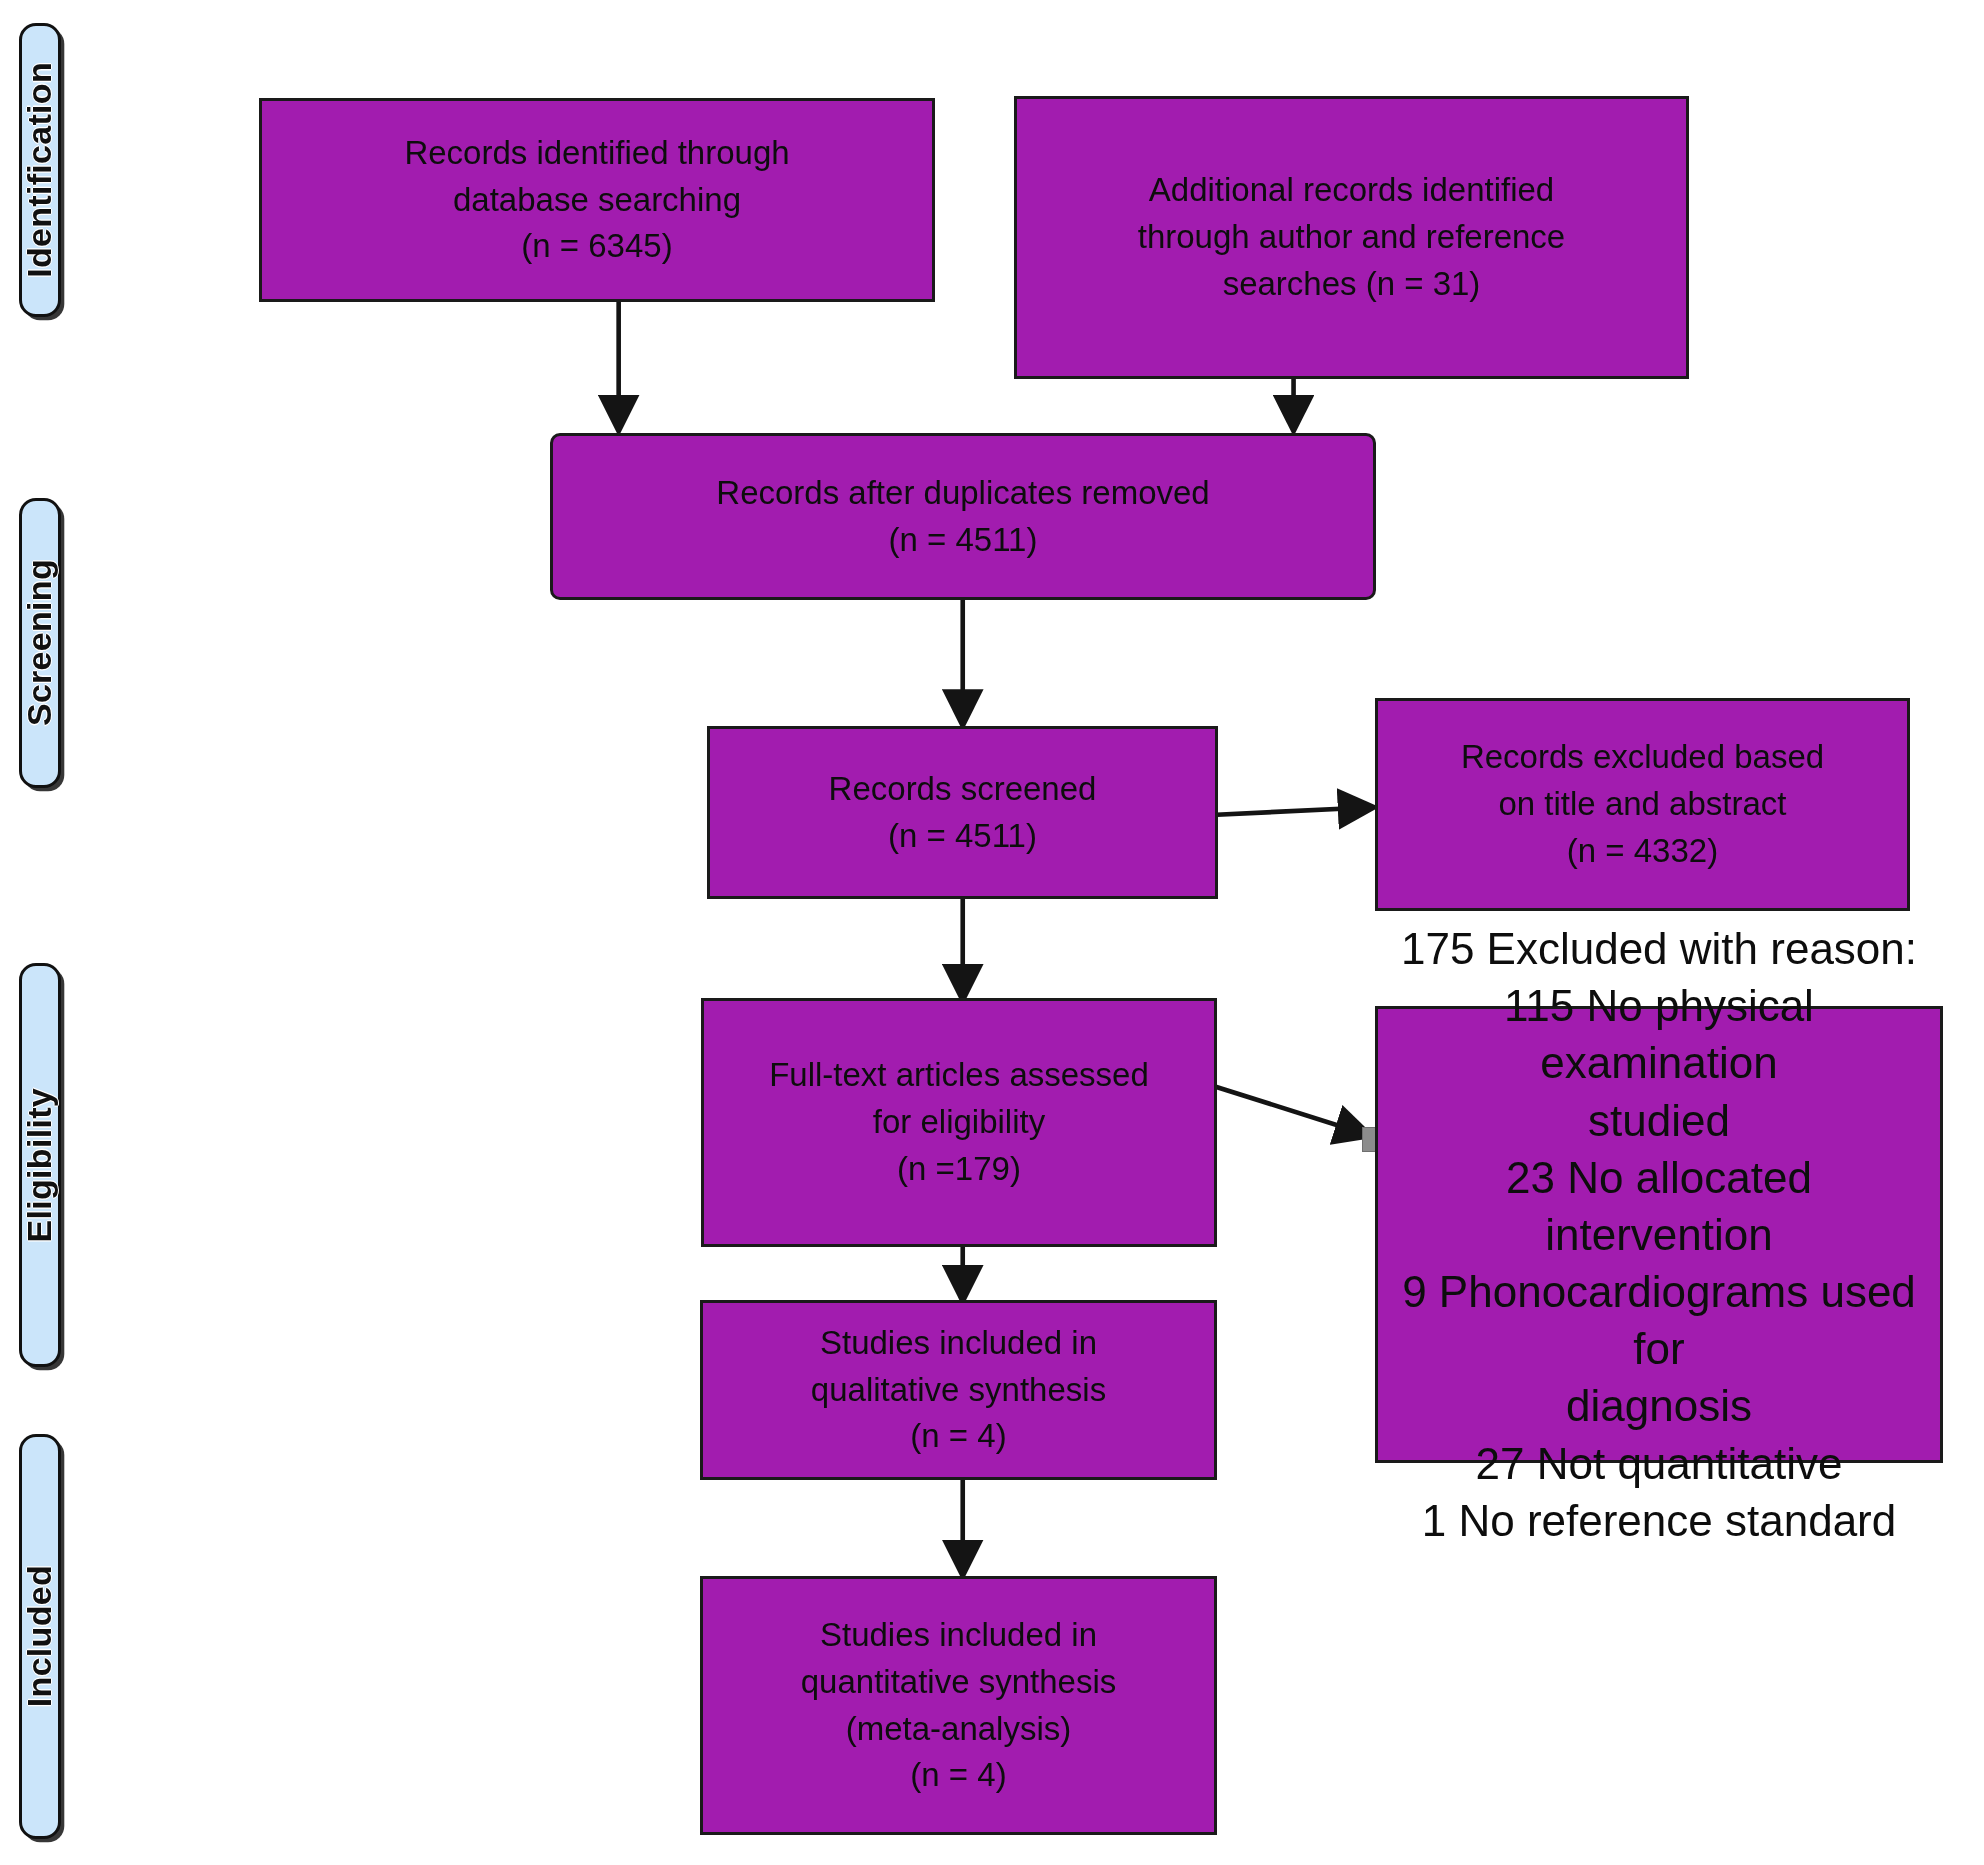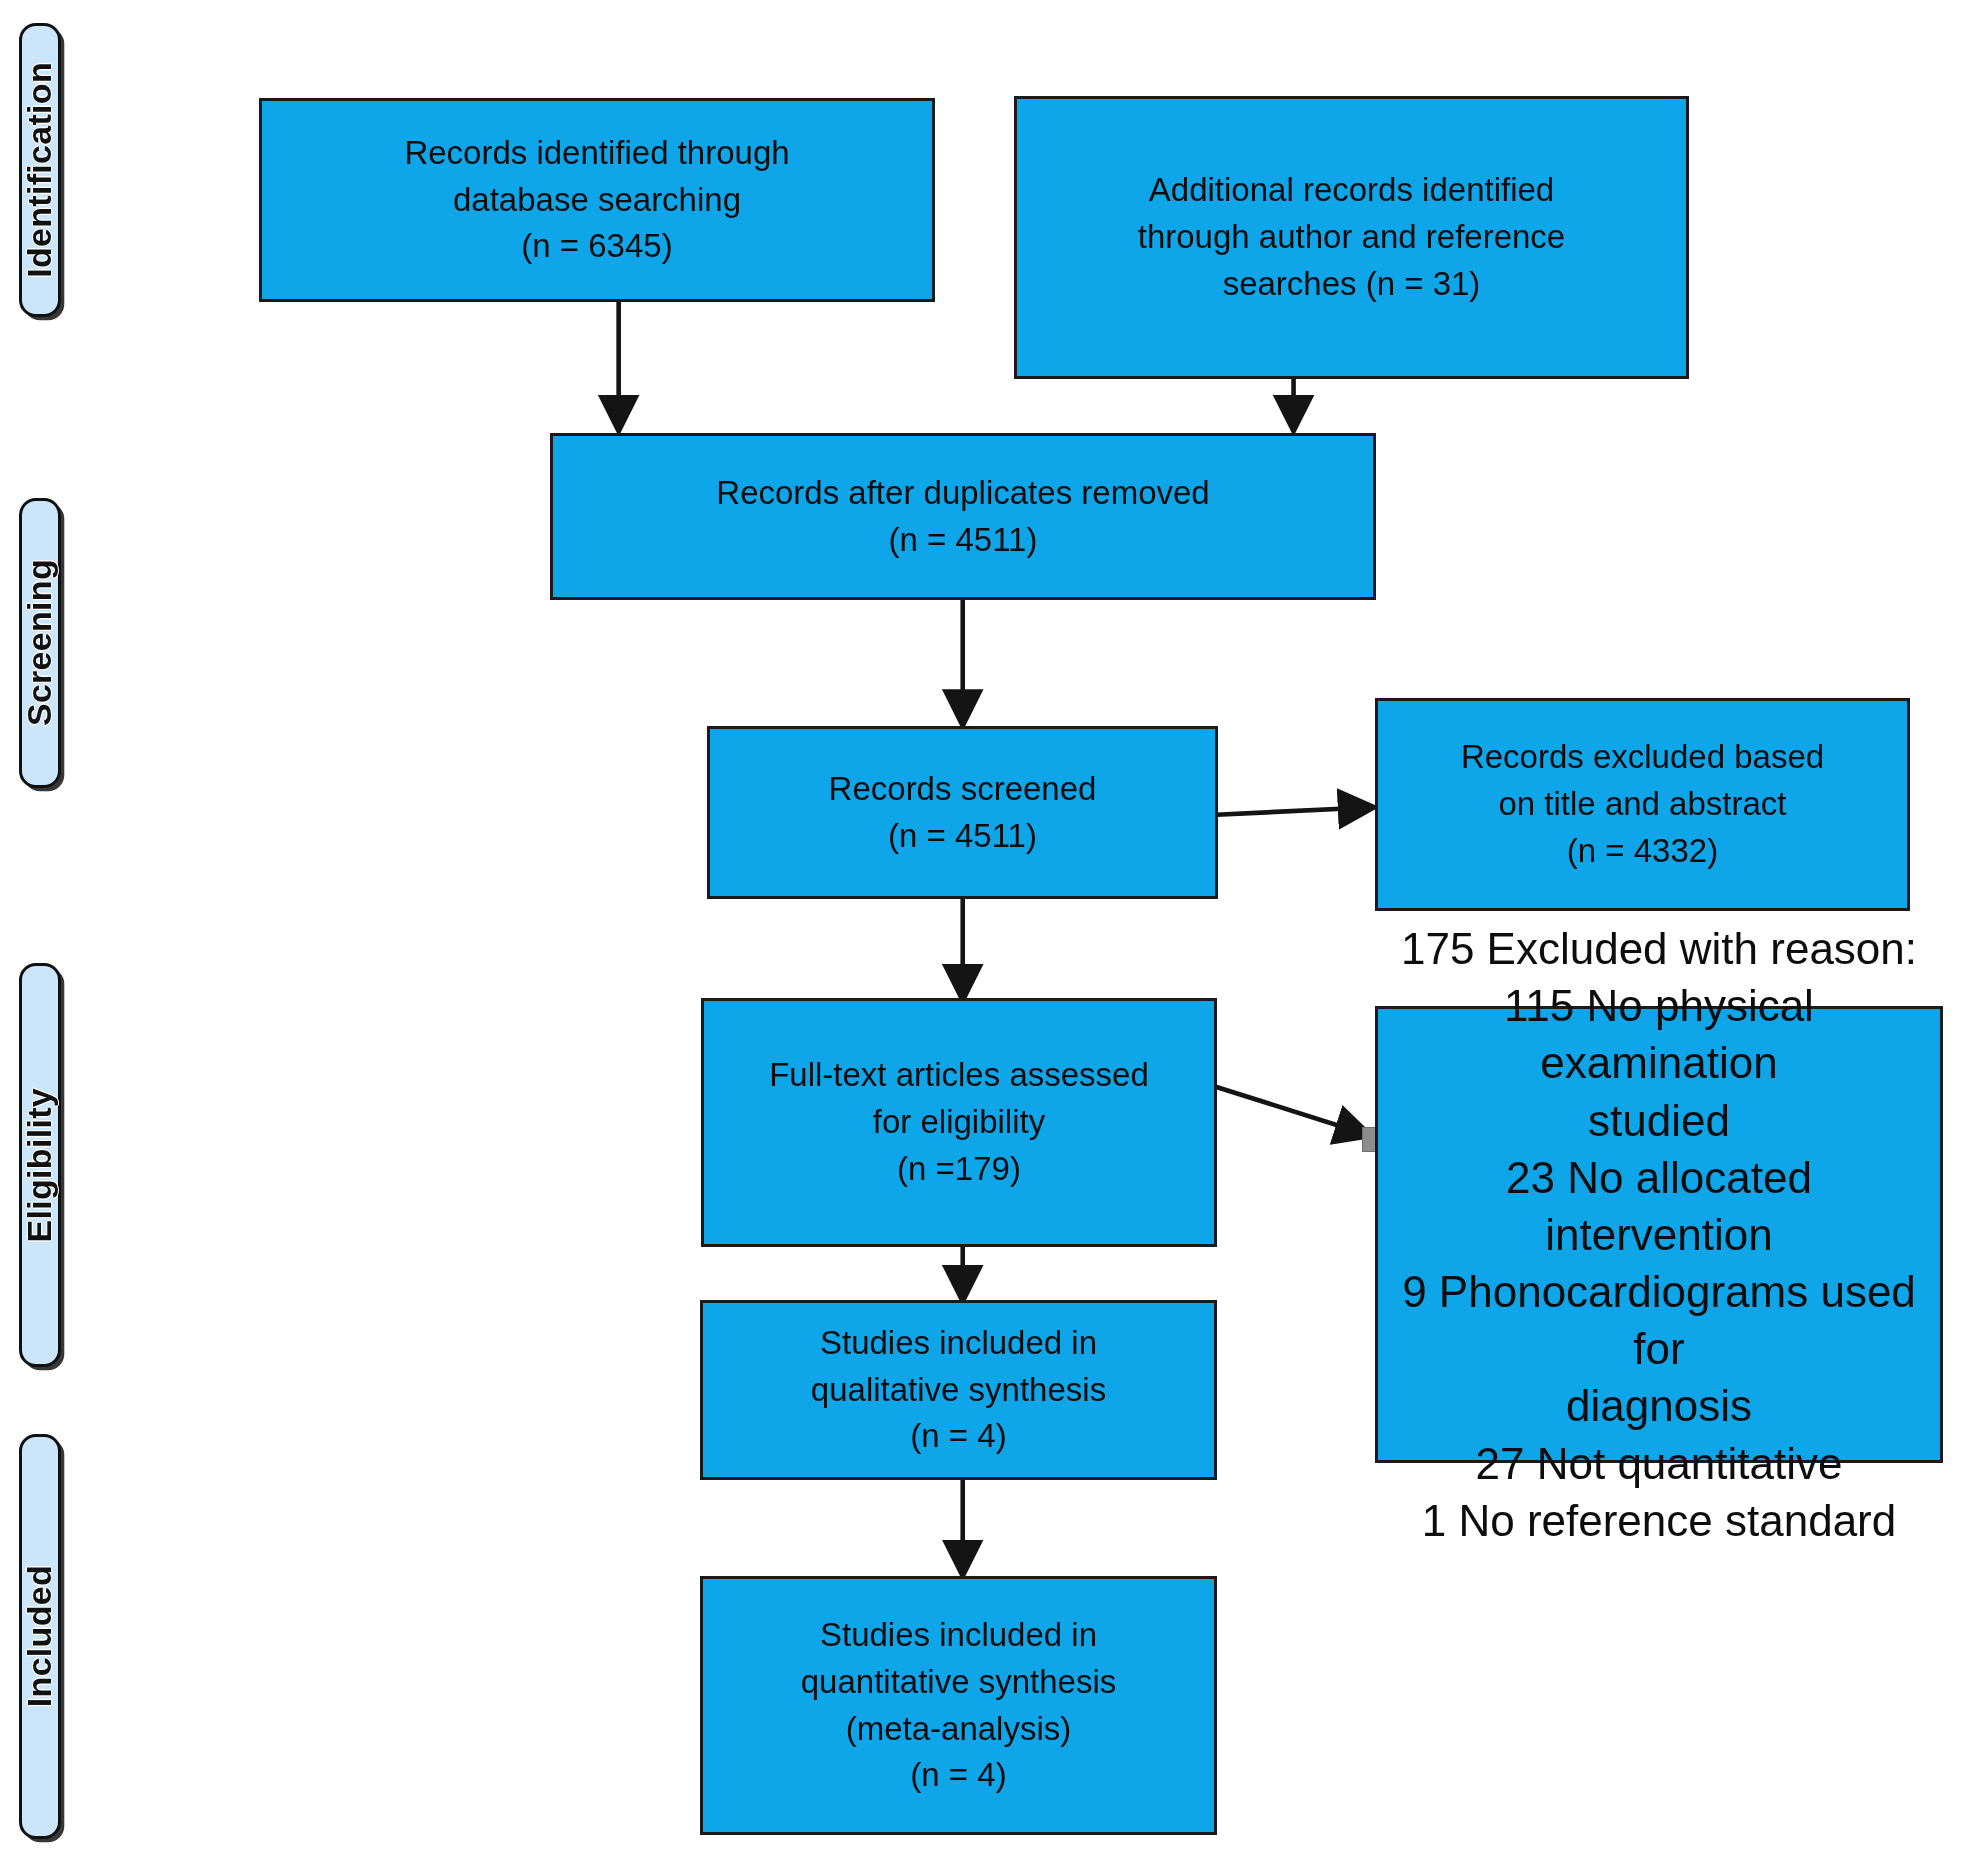--- a/index.html
+++ b/index.html
@@ -38,21 +38,21 @@
     white-space: nowrap;
     text-shadow:
        1.3px 0 0 #ffffff, -1.3px 0 0 #ffffff,
        0 1.3px 0 #ffffff, 0 -1.3px 0 #ffffff;
   }
 
   
   .flow-box {
     position: absolute;
     box-sizing: border-box;
-    background: #0ea5e9;
+    background: #a21caf;
     border: 3.3px solid #1a1a1a;
     display: flex;
     align-items: center;
     justify-content: center;
     text-align: center;
     padding: 4px 9.3px;
   }
   .flow-box .box-text {
     font-size: 33px;
     line-height: 1.42;
@@ -133,21 +133,21 @@
 database searching
 (n = 6345)</div>
   </div>
 
   <div class="flow-box" style="left:1014px; top:96px; width:675px; height:283px;">
     <div class="box-text">Additional records identified
 through author and reference
 searches (n = 31)</div>
   </div>
 
-  <div class="flow-box" style="left:550px; top:433px; width:826px; height:167px;">
+  <div class="flow-box" style="left:550px; top:433px; width:826px; height:167px;border-radius:10px;">
     <div class="box-text">Records after duplicates removed
 (n = 4511)</div>
   </div>
 
   <div class="flow-box" style="left:707px; top:726px; width:511px; height:173px;">
     <div class="box-text">Records screened
 (n = 4511)</div>
   </div>
 
   <div class="flow-box" style="left:1375px; top:698px; width:535px; height:213px;">

